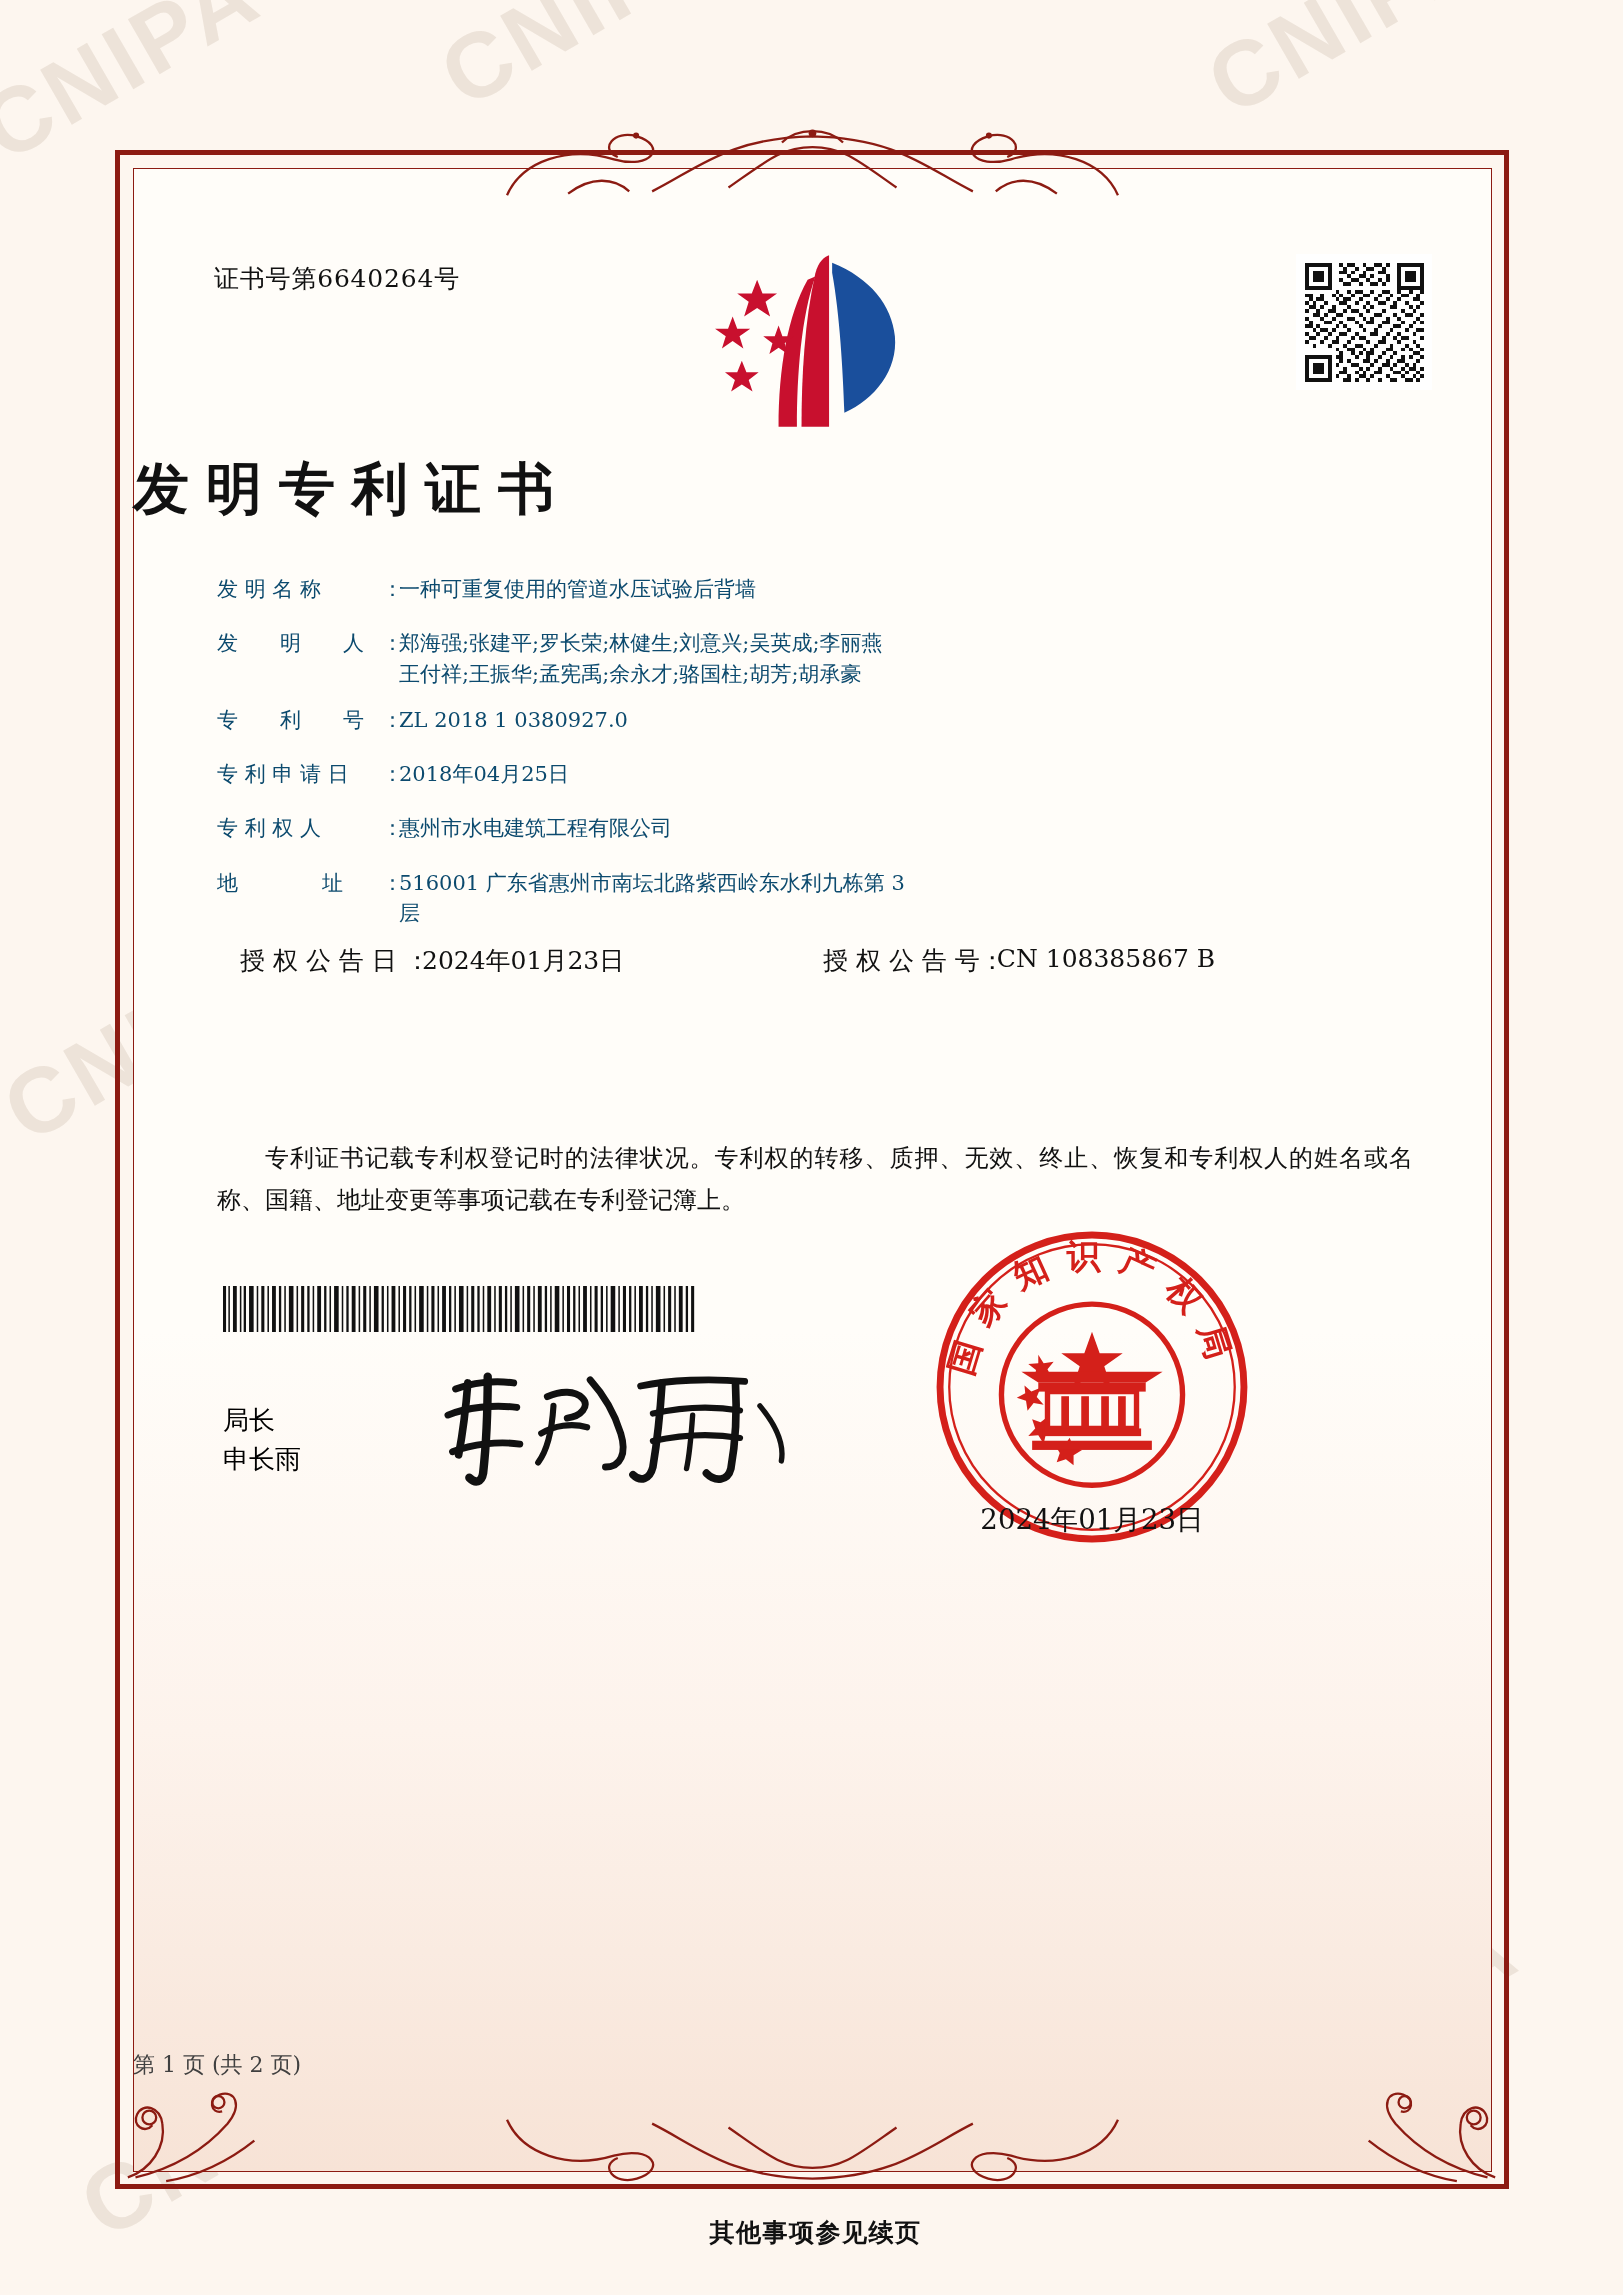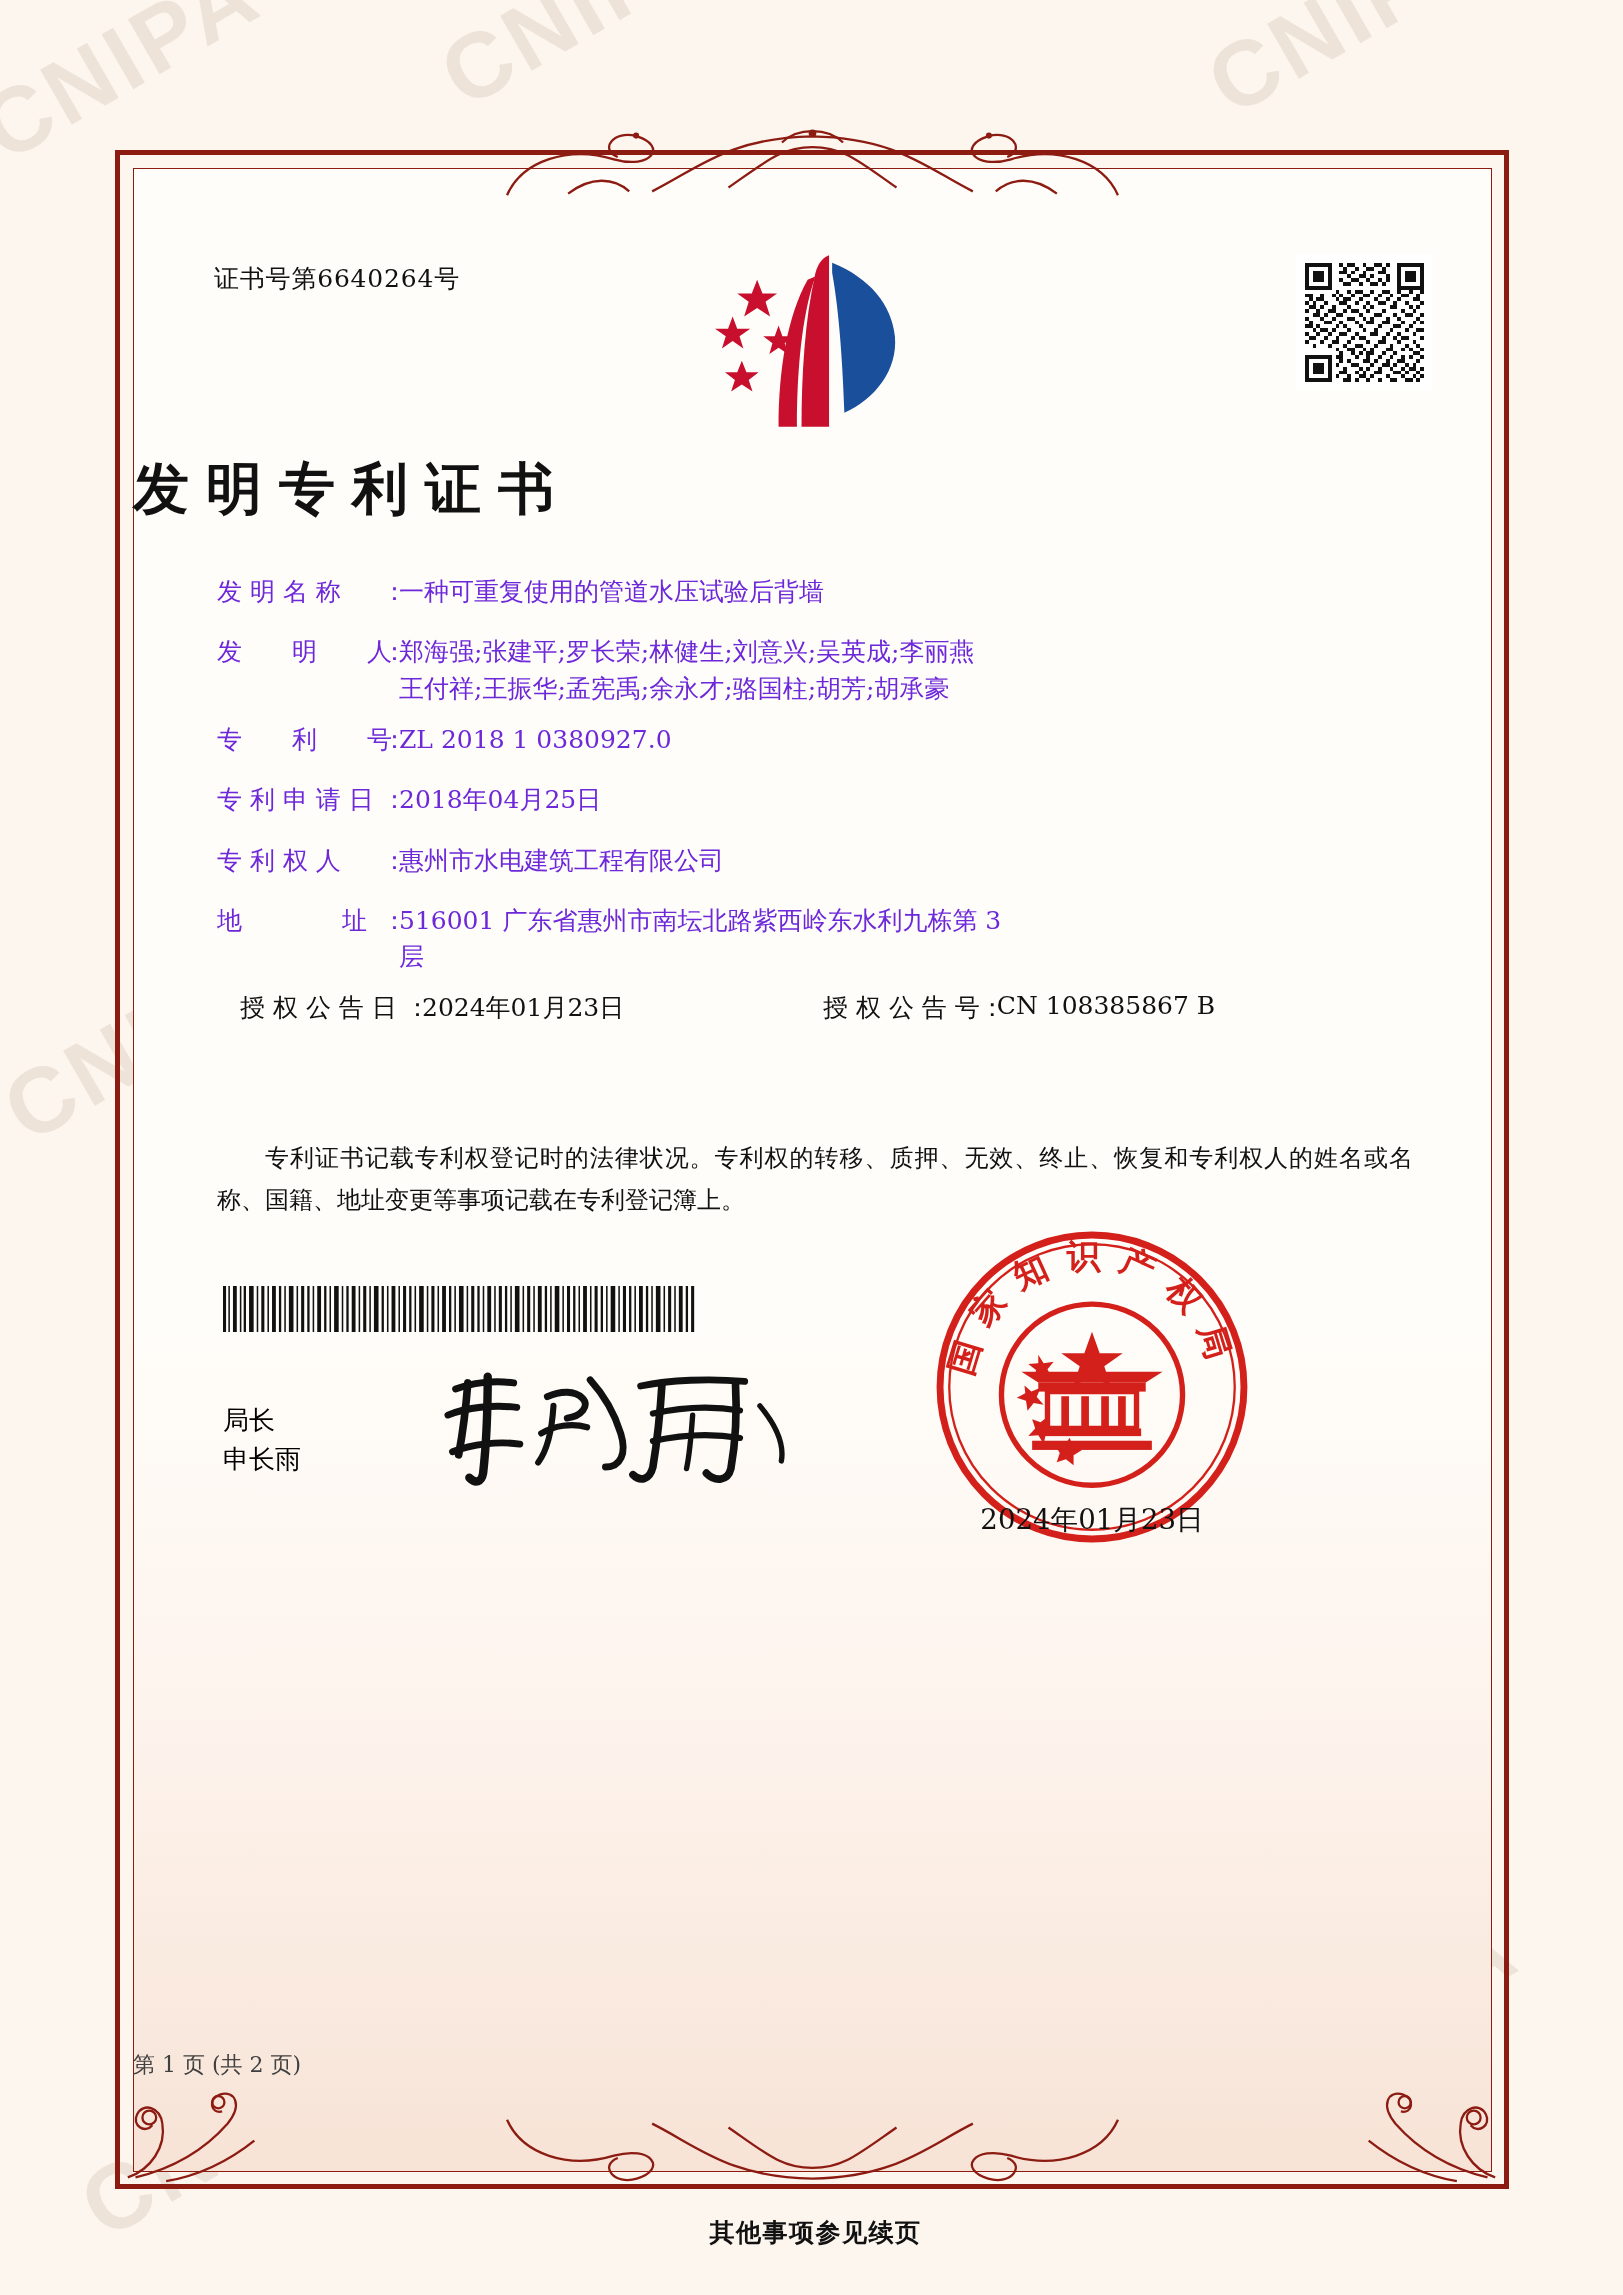--- a/index.html
+++ b/index.html
@@ -51,21 +51,21 @@
   .emblem{position:absolute;left:50%;top:78px;transform:translateX(-50%);}
   .big-title{
     position:absolute;left:0;right:0;top:284px;
     text-align:left;
     font-size:56px;letter-spacing:17px;
     color:#111;font-weight:bold;
     font-family:"DejaVu Serif","Liberation Serif",serif;
   }
 
   .fields{position:absolute;left:84px;top:406px;width:1196px;}
-  .row{display:flex;margin-bottom:24px;font-size:25px;color:#6d28d9;line-height:1.45;}
+  .row{display:flex;margin-bottom:24px;font-size:21px;color:#0c4a6e;line-height:1.45;}
   .lbl{width:165px;flex:none;white-space:pre;}
   .colon{width:17px;flex:none;}
   .val{flex:1;}
   .val .l2{display:block;}
 
   .row-tight{margin-bottom:15.3px;}
 
   .two-col{display:flex;font-size:25px;color:#111;margin-bottom:24px;margin-left:23px;}
   .tc-left{display:flex;width:583px;}
   .tc-right{display:flex;}

